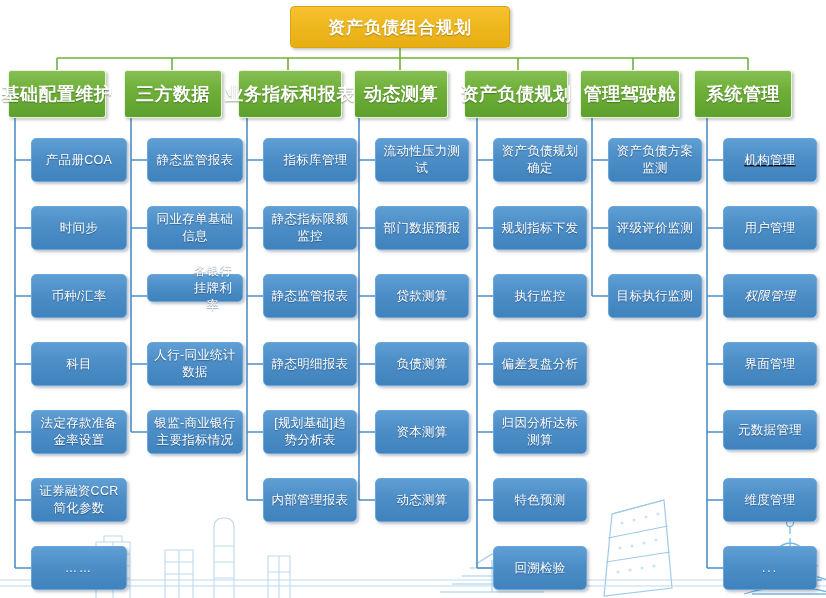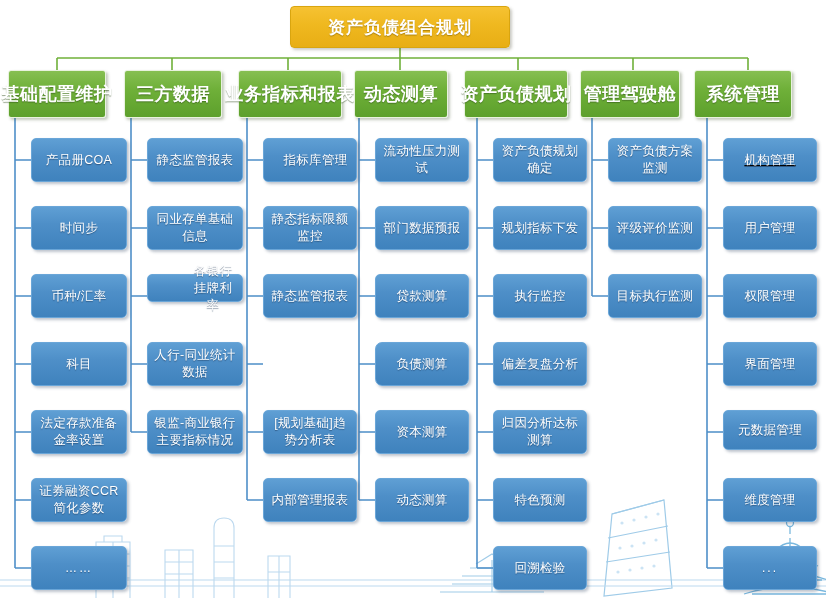--- a/index.html
+++ b/index.html
@@ -274,37 +274,40 @@
 
   <div class="leaf-node" style="left:263px;top:138px;width:94px;height:44px;padding-left:15px;">
     <span class="label">指标库管理</span>
   </div>
   <div class="leaf-node" style="left:263px;top:206px;width:94px;height:44px;">
     <span class="label">静态指标限额监控</span>
   </div>
   <div class="leaf-node" style="left:263px;top:274px;width:94px;height:44px;">
     <span class="label">静态监管报表</span>
   </div>
+  <div class="leaf-node" style="left:263px;top:342px;width:94px;height:44px;">
+    <span class="label">静态明细报表</span>
+  </div>
   <div class="leaf-node" style="left:263px;top:410px;width:94px;height:44px;">
     <span class="label">[规划基础]趋势分析表</span>
   </div>
   <div class="leaf-node" style="left:263px;top:478px;width:94px;height:44px;">
     <span class="label">内部管理报表</span>
   </div>
 
   <div class="leaf-node" style="left:375px;top:138px;width:94px;height:44px;">
     <span class="label">流动性压力测试</span>
   </div>
   <div class="leaf-node" style="left:375px;top:206px;width:94px;height:44px;">
     <span class="label">部门数据预报</span>
   </div>
   <div class="leaf-node" style="left:375px;top:274px;width:94px;height:44px;">
     <span class="label">贷款测算</span>
   </div>
-  <div class="leaf-node" style="left:375px;top:342px;width:94px;height:44px;border-radius:7px;">
+  <div class="leaf-node" style="left:375px;top:342px;width:94px;height:44px;">
     <span class="label">负债测算</span>
   </div>
   <div class="leaf-node" style="left:375px;top:410px;width:94px;height:44px;">
     <span class="label">资本测算</span>
   </div>
   <div class="leaf-node" style="left:375px;top:478px;width:94px;height:44px;">
     <span class="label">动态测算</span>
   </div>
 
   <div class="leaf-node" style="left:493px;top:138px;width:94px;height:44px;">
@@ -338,21 +341,21 @@
   <div class="leaf-node" style="left:608px;top:274px;width:94px;height:44px;">
     <span class="label">目标执行监测</span>
   </div>
 
   <div class="leaf-node" style="left:723px;top:138px;width:94px;height:44px;text-decoration:underline;">
     <span class="label">机构管理</span>
   </div>
   <div class="leaf-node" style="left:723px;top:206px;width:94px;height:44px;">
     <span class="label">用户管理</span>
   </div>
-  <div class="leaf-node" style="left:723px;top:274px;width:94px;height:44px;">
+  <div class="leaf-node" style="left:723px;top:274px;width:94px;height:44px;font-style:italic;">
     <span class="label">权限管理</span>
   </div>
   <div class="leaf-node" style="left:723px;top:342px;width:94px;height:44px;">
     <span class="label">界面管理</span>
   </div>
   <div class="leaf-node" style="left:723px;top:410px;width:94px;height:40px;">
     <span class="label">元数据管理</span>
   </div>
   <div class="leaf-node" style="left:723px;top:478px;width:94px;height:44px;">
     <span class="label">维度管理</span>

